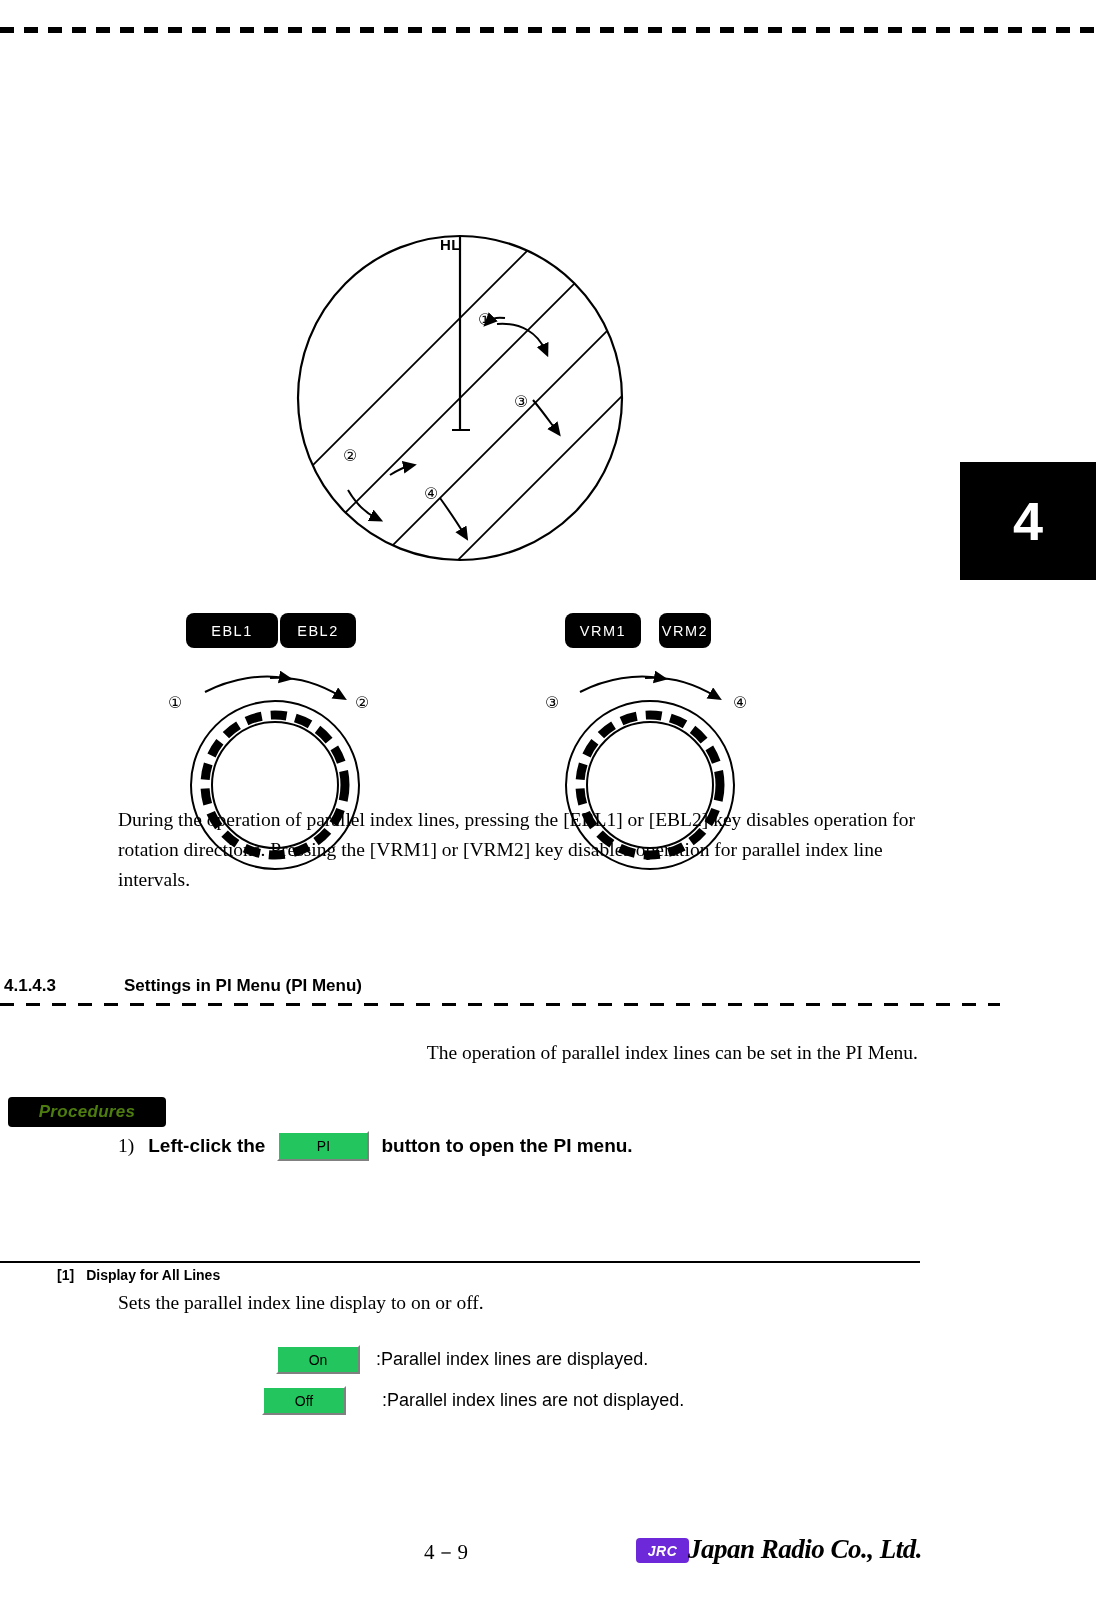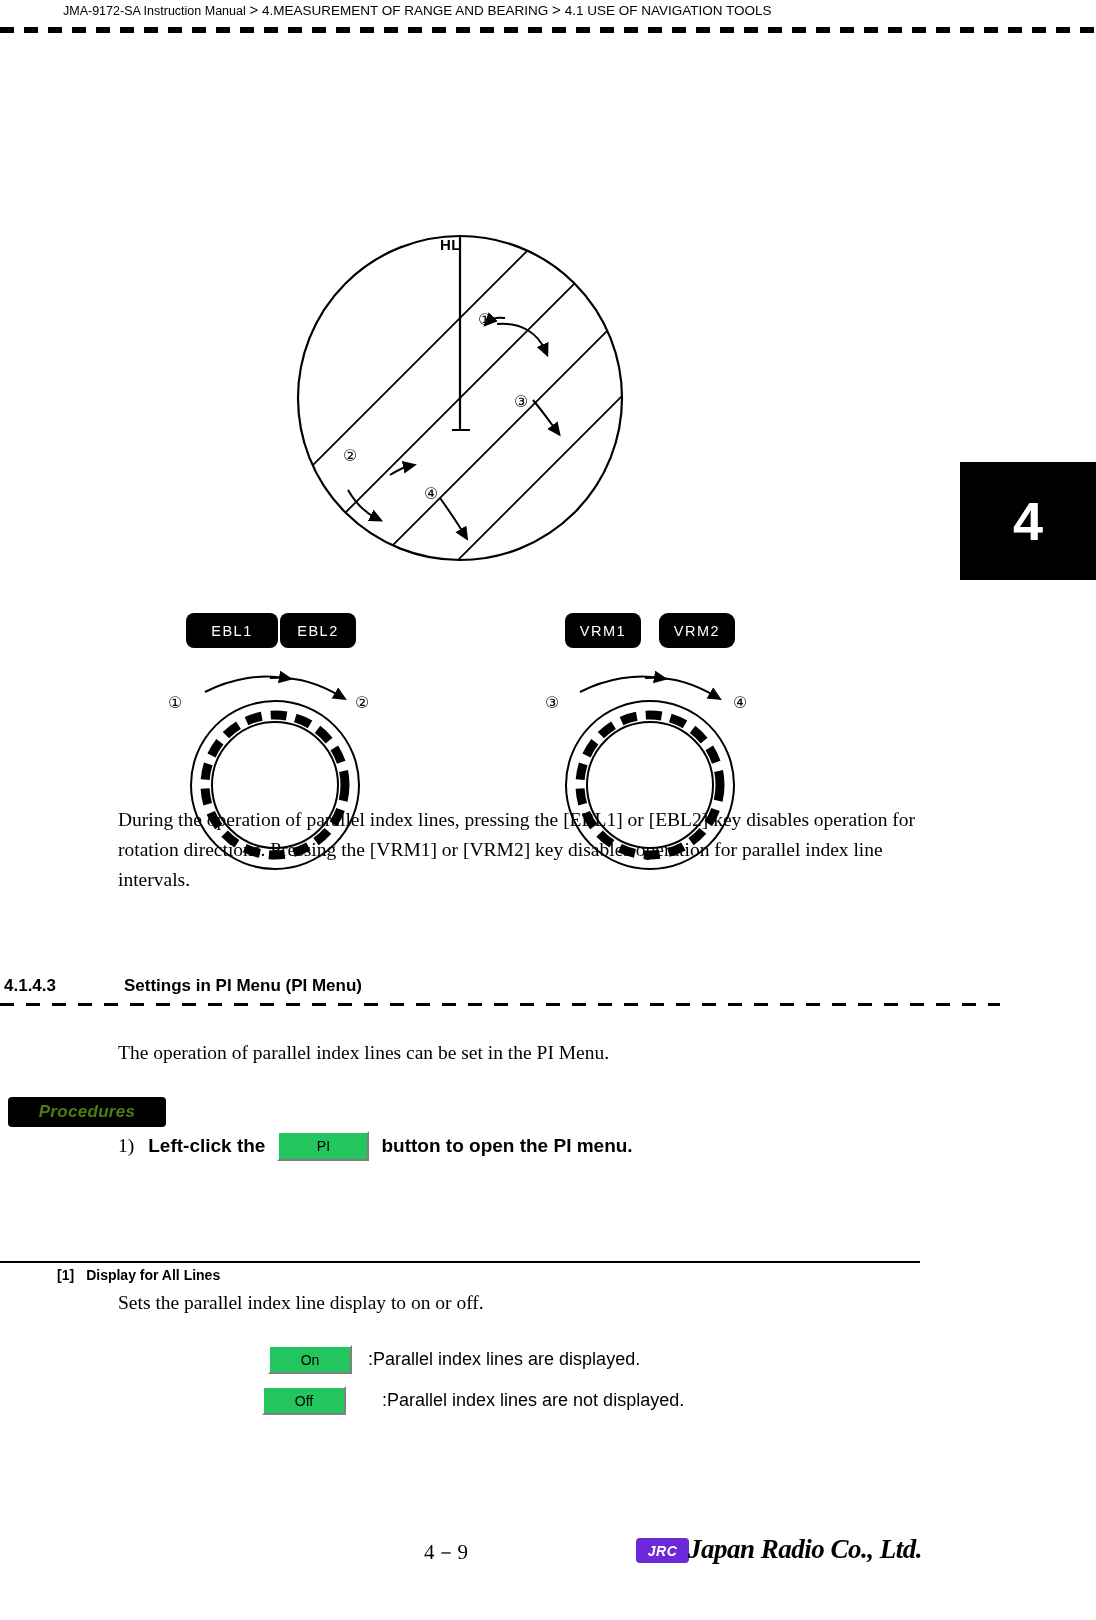--- a/index.html
+++ b/index.html
@@ -86,21 +86,21 @@
     display: flex;
     align-items: center;
     justify-content: center;
     font-size: 14.5px;
     letter-spacing: 1.5px;
     font-family: "Liberation Sans", sans-serif;
   }
   .k-ebl1 { left: 186px; top: 513px; width: 92px; }
   .k-ebl2 { left: 280px; top: 513px; width: 76px; }
   .k-vrm1 { left: 565px; top: 513px; width: 76px; }
-  .k-vrm2 { left: 659px; top: 513px; width: 76px; border-radius: 9px; }
+  .k-vrm2 { left: 659px; top: 513px; width: 52px; }
 
   .circled {
     position: absolute;
     font-size: 16px;
     font-family: "DejaVu Sans", sans-serif;
     line-height: 1;
   }
 
   
   .para {
@@ -133,20 +133,21 @@
     top: 1003px;
     width: 1000px;
     height: 3px;
     background-image: repeating-linear-gradient(to right, #000 0px, #000 14px, transparent 14px, transparent 26px);
   }
 
   .para-2 {
     left: 118px;
     top: 1038px;
     width: 800px;
+    text-align: right;
   }
 
   .proc-badge {
     position: absolute;
     left: 8px;
     top: 1097px;
     width: 158px;
     height: 30px;
     background: #000;
     color: #4d7c0f;
@@ -215,21 +216,21 @@
     left: 118px;
     top: 1288px;
     width: 800px;
   }
 
   .optrow {
     position: absolute;
     display: flex;
     align-items: center;
   }
-  .opt-on { left: 268px; top: 1345px; }
+  .opt-on { left: 276px; top: 1345px; }
   .opt-off { left: 262px; top: 1386px; gap: 20px; }
   .btn-opt { width: 80px; height: 25px; }
   .opt-desc {
     margin-left: 16px;
     font-size: 18px;
     font-family: "Liberation Sans", sans-serif;
     white-space: nowrap;
   }
 
   
@@ -267,27 +268,20 @@
     font-style: italic;
     font-weight: bold;
     white-space: nowrap;
     letter-spacing: -0.5px;
   }
 </style>
 </head>
 <body>
 
 <div class="header">
-  <div class="header-text">
-    <span class="hdr-small">JMA-9172-SA Instruction Manual</span>
-    <span class="hdr-gt">&gt;</span>
-    <span>4.MEASUREMENT OF RANGE AND BEARING</span>
-    <span class="hdr-gt">&gt;</span>
-    <span>4.1  USE OF NAVIGATION TOOLS</span>
-  </div>
   <div class="header-rule"></div>
 </div>
 
 <div class="chapter-tab">4</div>
 
 <div class="figure">
 
   <div class="hl-label">HL</div>
 
   <svg width="960" height="500" style="position:absolute; left:0; top:0;">

